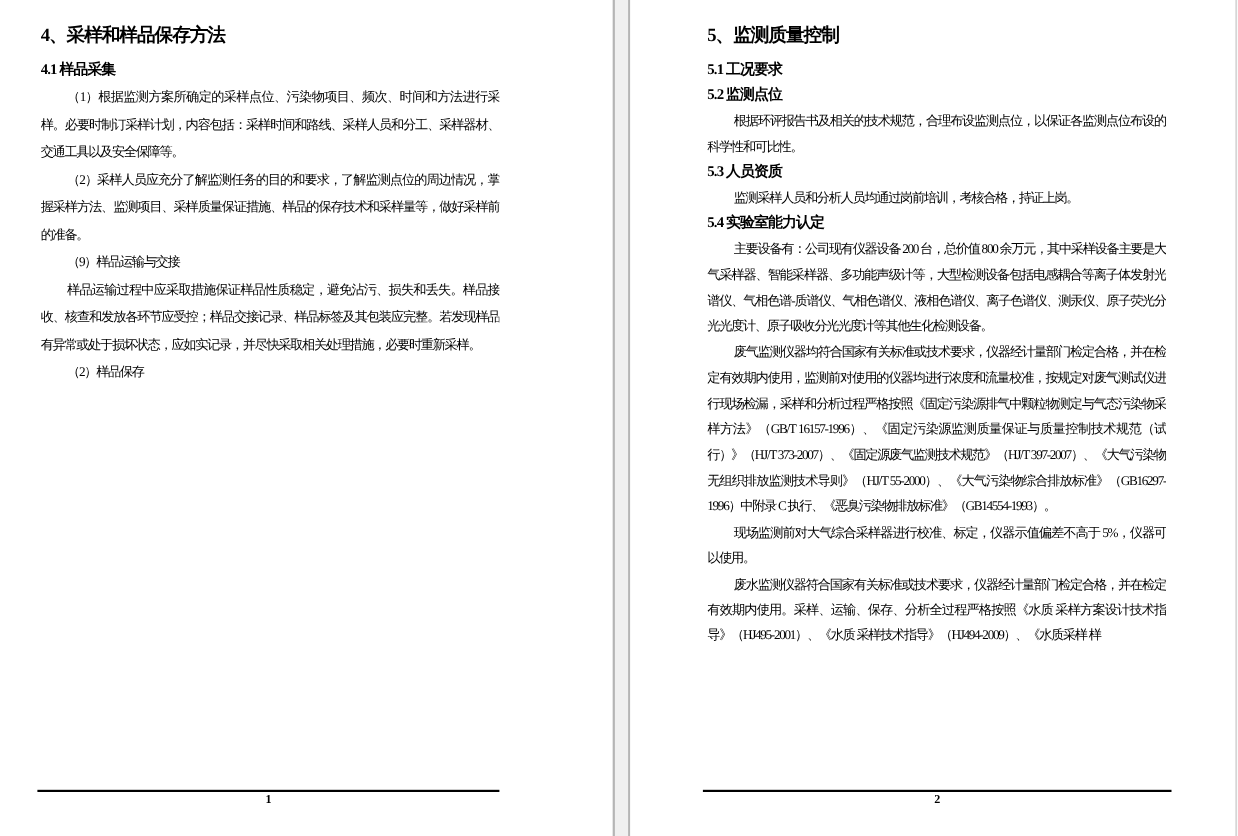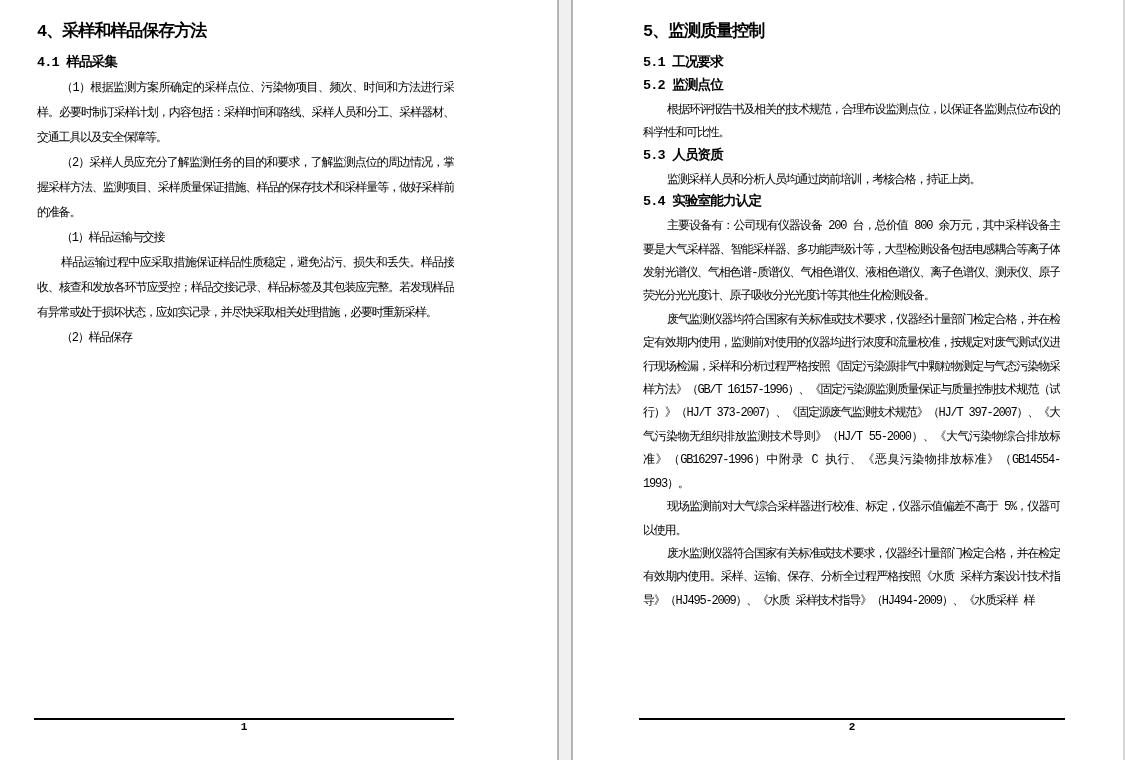--- a/index.html
+++ b/index.html
@@ -4,21 +4,21 @@
 <style>
   html,body{margin:0;padding:0;background:#ffffff;}
   .viewer{
     position:relative;
     width:1125px;height:760px;
     background:#ffffff;
     overflow:hidden;
     font-family:"Liberation Serif","DejaVu Serif",serif;
     color:#000;
   }
-  .page{position:absolute;top:0;height:760px;background:#ffffff;font-family:Liberation Mono, monospace;}
+  .page{position:absolute;top:0;height:760px;background:#ffffff;}
   .page-left{left:0;width:557px;}
   .page-right{left:573px;width:645px;}
   .page-gap{
     position:absolute;top:0;left:557px;width:16px;height:760px;
     background:#f0f0f0;
     border-left:2px solid #b5b5b5;
     border-right:2px solid #b5b5b5;
     box-sizing:border-box;
   }
   .right-border{
@@ -63,21 +63,21 @@
 <div class="viewer">
 
   <div class="page page-left">
     <div class="content content-left">
       <h1 class="doc-h1">4、采样和样品保存方法</h1>
 
       <h2 class="doc-h2">4.1 样品采集</h2>
       <p class="para">（1）根据监测方案所确定的采样点位、污染物项目、频次、时间和方法进行采样。必要时制订采样计划，内容包括：采样时间和路线、采样人员和分工、采样器材、交通工具以及安全保障等。</p>
       <p class="para">（2）采样人员应充分了解监测任务的目的和要求，了解监测点位的周边情况，掌握采样方法、监测项目、采样质量保证措施、样品的保存技术和采样量等，做好采样前的准备。</p>
 
-      <p class="para">（1）样品运输与交接</p>
+      <p class="para">（9）样品运输与交接</p>
       <p class="para">样品运输过程中应采取措施保证样品性质稳定，避免沾污、损失和丢失。样品接收、核查和发放各环节应受控；样品交接记录、样品标签及其包装应完整。若发现样品有异常或处于损坏状态，应如实记录，并尽快采取相关处理措施，必要时重新采样。</p>
       <p class="para">（2）样品保存</p>
     </div>
 
     <div class="footer footer-left">
       <span>1</span>
     </div>
   </div>
 
   <div class="page-gap"></div>
@@ -91,21 +91,21 @@
       <h2 class="doc-h2">5.2 监测点位</h2>
       <p class="para">根据环评报告书及相关的技术规范，合理布设监测点位，以保证各监测点位布设的科学性和可比性。</p>
 
       <h2 class="doc-h2">5.3 人员资质</h2>
       <p class="para">监测采样人员和分析人员均通过岗前培训，考核合格，持证上岗。</p>
 
       <h2 class="doc-h2">5.4 实验室能力认定</h2>
       <p class="para">主要设备有：公司现有仪器设备 200 台，总价值 800 余万元，其中采样设备主要是大气采样器、智能采样器、多功能声级计等，大型检测设备包括电感耦合等离子体发射光谱仪、气相色谱-质谱仪、气相色谱仪、液相色谱仪、离子色谱仪、测汞仪、原子荧光分光光度计、原子吸收分光光度计等其他生化检测设备。</p>
       <p class="para">废气监测仪器均符合国家有关标准或技术要求，仪器经计量部门检定合格，并在检定有效期内使用，监测前对使用的仪器均进行浓度和流量校准，按规定对废气测试仪进行现场检漏，采样和分析过程严格按照《固定污染源排气中颗粒物测定与气态污染物采样方法》（GB/T 16157-1996）、《固定污染源监测质量保证与质量控制技术规范（试行）》（HJ/T 373-2007）、《固定源废气监测技术规范》（HJ/T 397-2007）、《大气污染物无组织排放监测技术导则》（HJ/T 55-2000）、《大气污染物综合排放标准》（GB16297-1996）中附录 C 执行、《恶臭污染物排放标准》（GB14554-1993）。</p>
       <p class="para">现场监测前对大气综合采样器进行校准、标定，仪器示值偏差不高于 5%，仪器可以使用。</p>
-      <p class="para">废水监测仪器符合国家有关标准或技术要求，仪器经计量部门检定合格，并在检定有效期内使用。采样、运输、保存、分析全过程严格按照《水质 采样方案设计技术指导》（HJ495-2009）、《水质 采样技术指导》（HJ494-2009）、《水质采样 样</p>
+      <p class="para">废水监测仪器符合国家有关标准或技术要求，仪器经计量部门检定合格，并在检定有效期内使用。采样、运输、保存、分析全过程严格按照《水质 采样方案设计技术指导》（HJ495-2001）、《水质 采样技术指导》（HJ494-2009）、《水质采样 样</p>
     </div>
 
     <div class="footer footer-right">
       <span>2</span>
     </div>
   </div>
 
   <div class="right-border"></div>
 
 </div>

